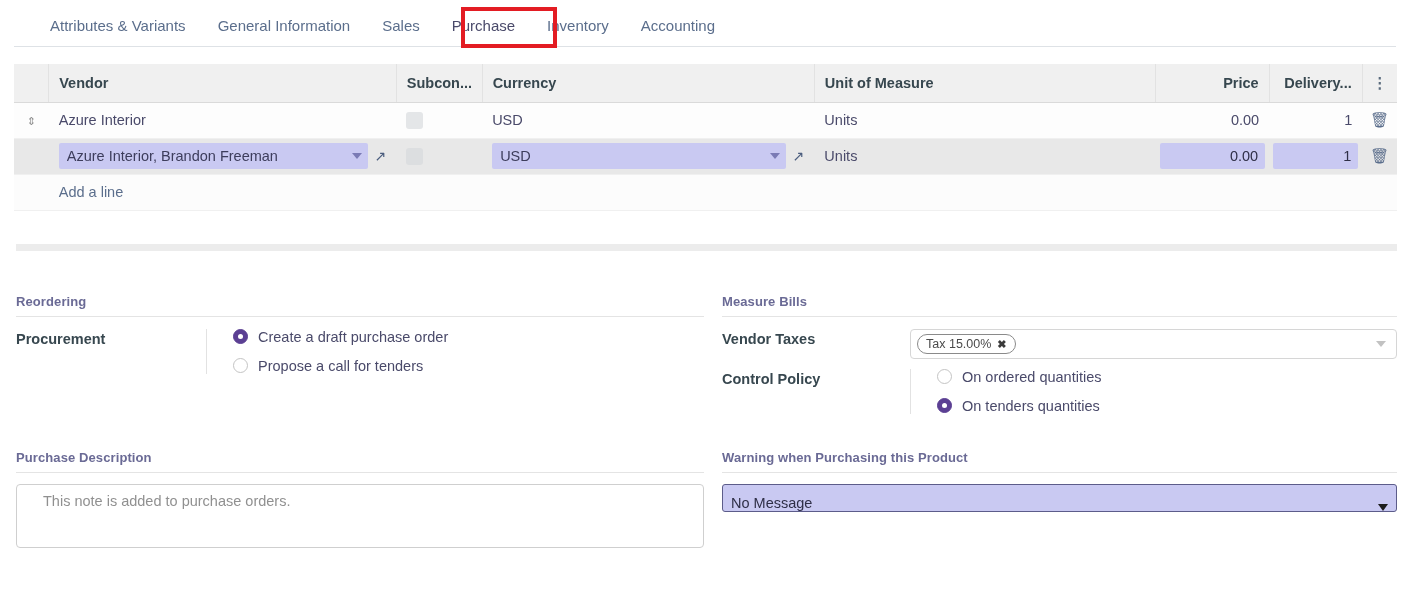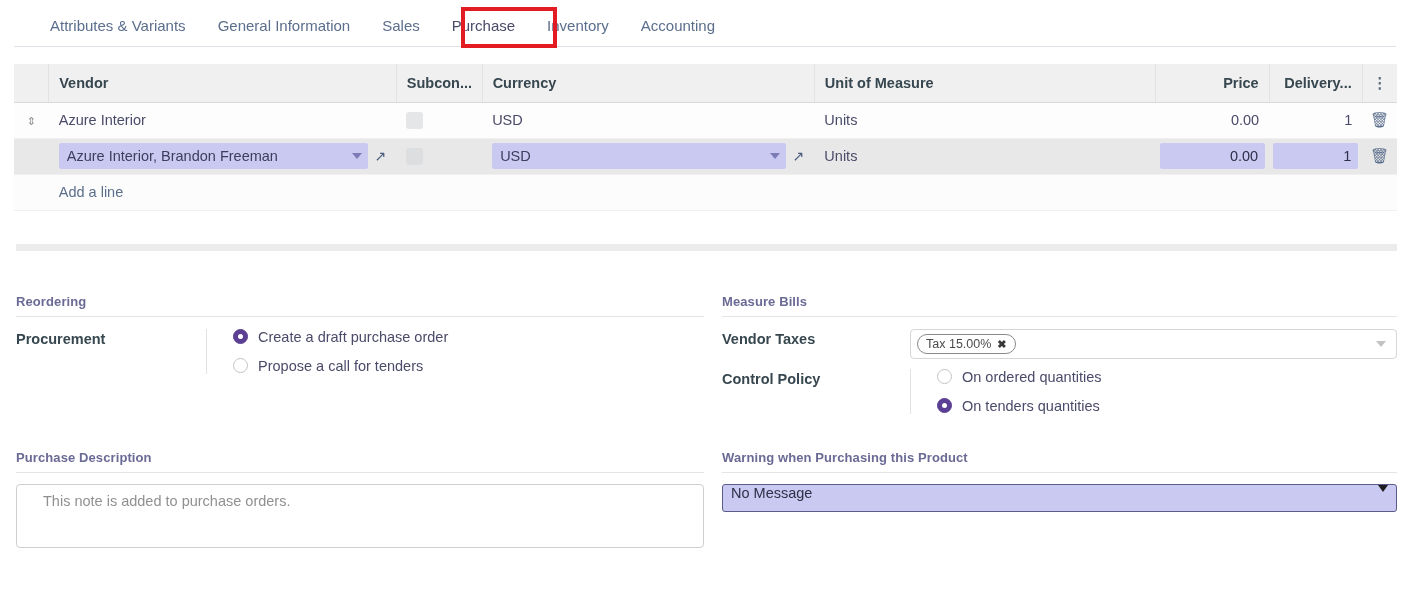--- a/index.html
+++ b/index.html
@@ -260,21 +260,21 @@
     font-size: 14.5px;
     color: #909090;
     overflow: hidden;
   }
   .select-box {
     margin-top: 11px;
     height: 28px;
     background: #c9c9f2;
     border: 1px solid #5c5c8a;
     border-radius: 3px;
-    display: flex; align-items: flex-start;
+    display: flex; align-items: flex-end;
     padding: 0 8px;
     font-size: 14.5px;
     color: #2f2f47;
     cursor: pointer;
   }
   .select-box .sv { flex: 1 1 auto; }
   .sel-caret {
     width: 0; height: 0;
     border-left: 5px solid transparent;
     border-right: 5px solid transparent;

